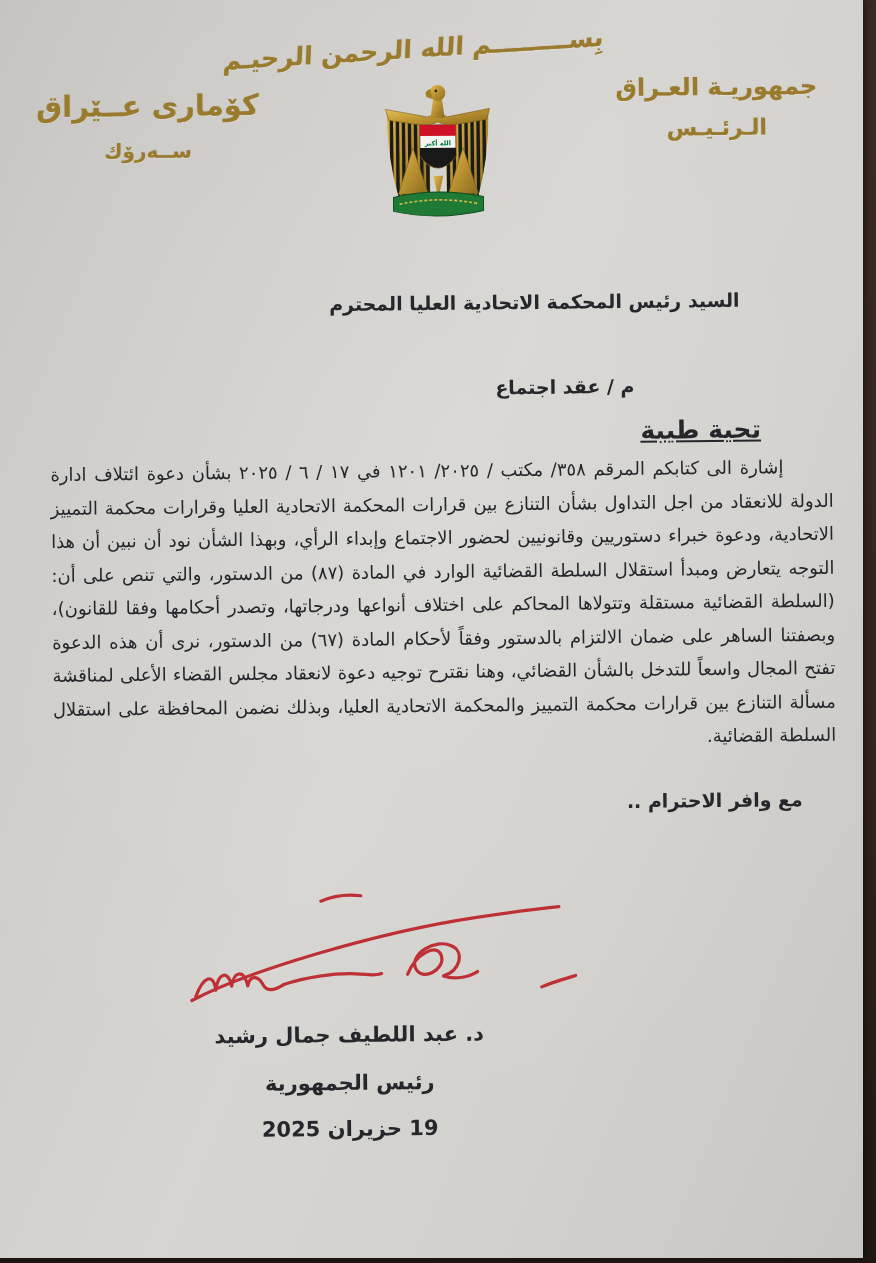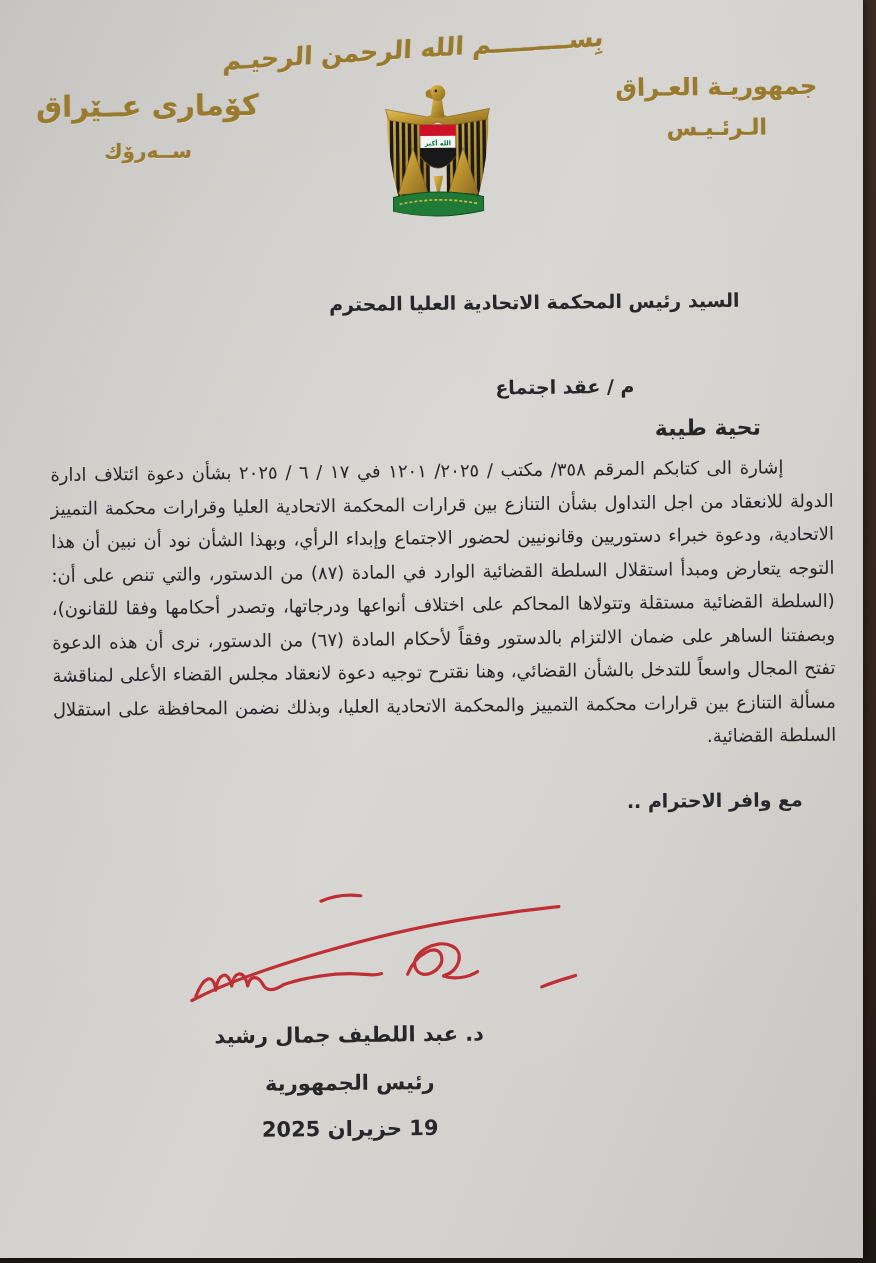--- a/index.html
+++ b/index.html
@@ -39,21 +39,21 @@
   .hdr-left{position:absolute;top:86px;left:28px;width:250px;text-align:center;}
   .hdr-left .l1{font-size:29px;font-weight:bold;white-space:nowrap;}
   .hdr-left .l2{font-size:20px;font-weight:bold;margin-top:16px;letter-spacing:2px;}
   .hdr-right{position:absolute;top:76px;left:592px;width:260px;text-align:center;}
   .hdr-right .l1{font-size:24px;font-weight:bold;white-space:nowrap;}
   .hdr-right .l2{font-size:22px;font-weight:bold;margin-top:14px;letter-spacing:5px;}
   .emblem{position:absolute;top:80px;left:386px;width:114px;height:150px;}
   
   .addressee{position:absolute;top:292px;right:120px;font-size:19px;font-weight:bold;white-space:nowrap;}
   .subject{position:absolute;top:377px;right:226px;font-size:19px;font-weight:bold;white-space:nowrap;}
-  .greeting{position:absolute;top:418px;right:100px;font-size:22px;font-weight:bold;white-space:nowrap;}
+  .greeting{position:absolute;top:418px;right:100px;font-size:25px;font-weight:bold;white-space:nowrap;text-decoration:underline;}
   .body-text{
     position:absolute;top:454px;right:28px;left:52px;
     font-size:18px;line-height:33.5px;text-align:justify;
     text-indent:50px;direction:rtl;
   }
   .closing{position:absolute;top:792px;right:62px;font-size:19px;font-weight:bold;white-space:nowrap;}
   .signature-ink{position:absolute;top:888px;left:172px;width:412px;height:132px;}
   .sig-name{position:absolute;top:1022px;left:165px;width:360px;text-align:center;font-size:21px;font-weight:bold;white-space:nowrap;}
   .sig-title{position:absolute;top:1070px;left:165px;width:360px;text-align:center;font-size:21px;font-weight:bold;}
   .sig-date{position:absolute;top:1116px;left:165px;width:360px;text-align:center;font-size:21px;font-weight:bold;}

